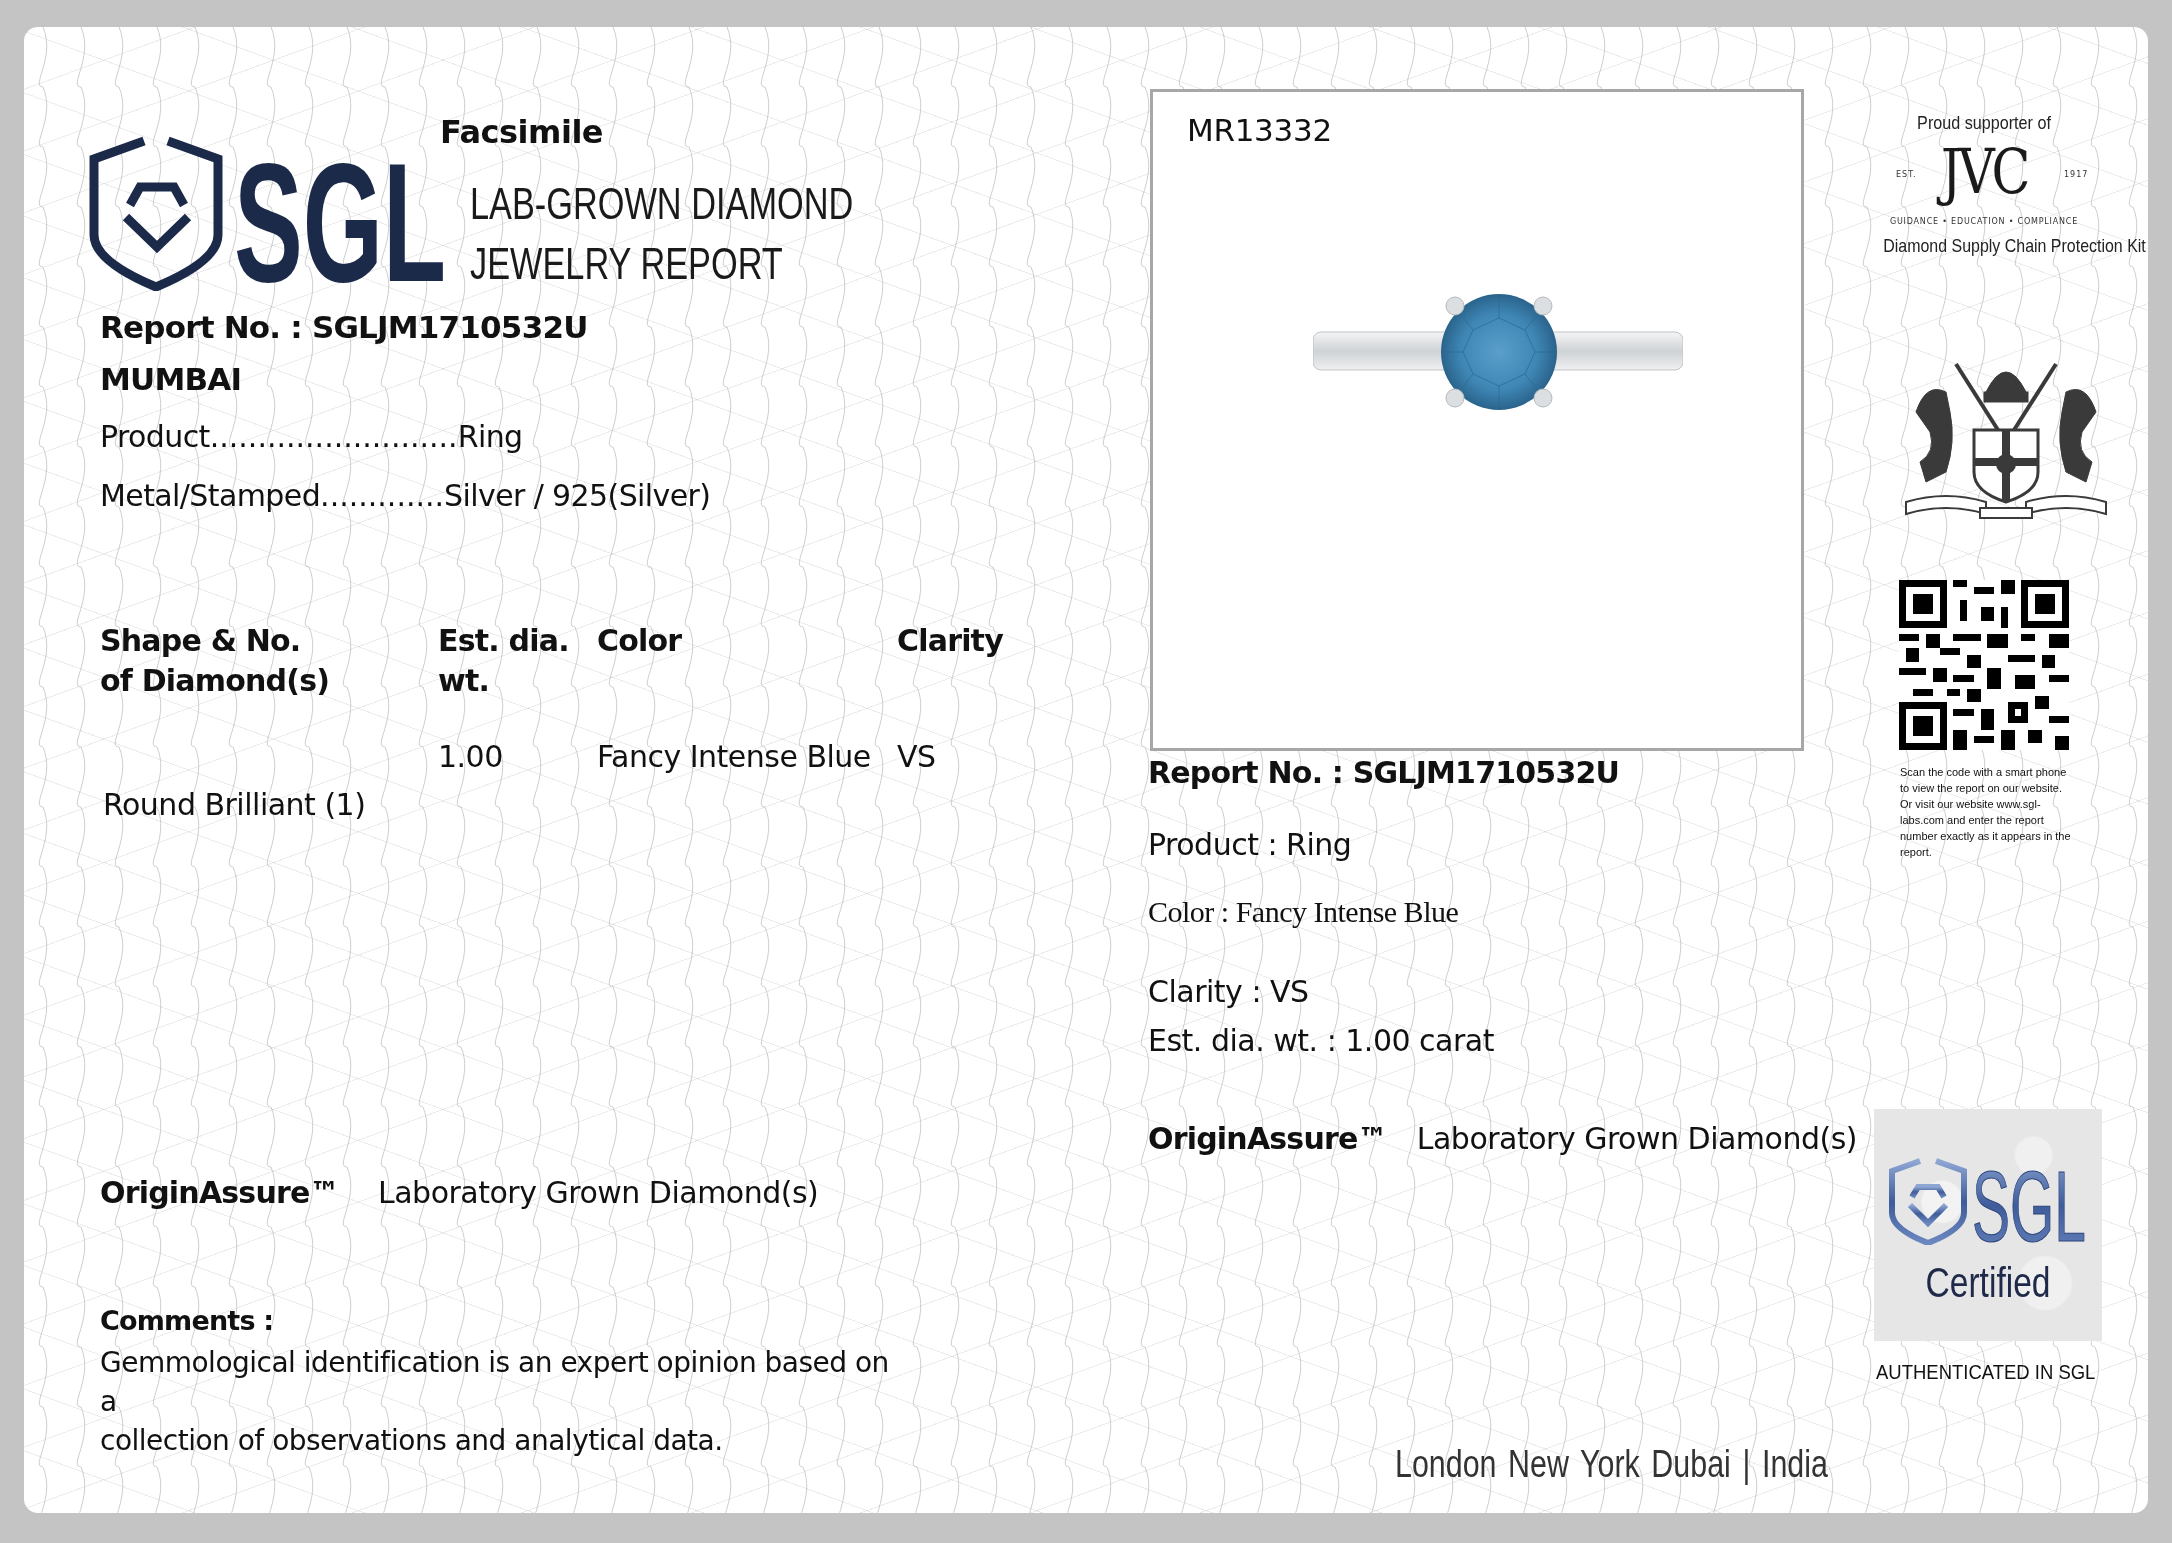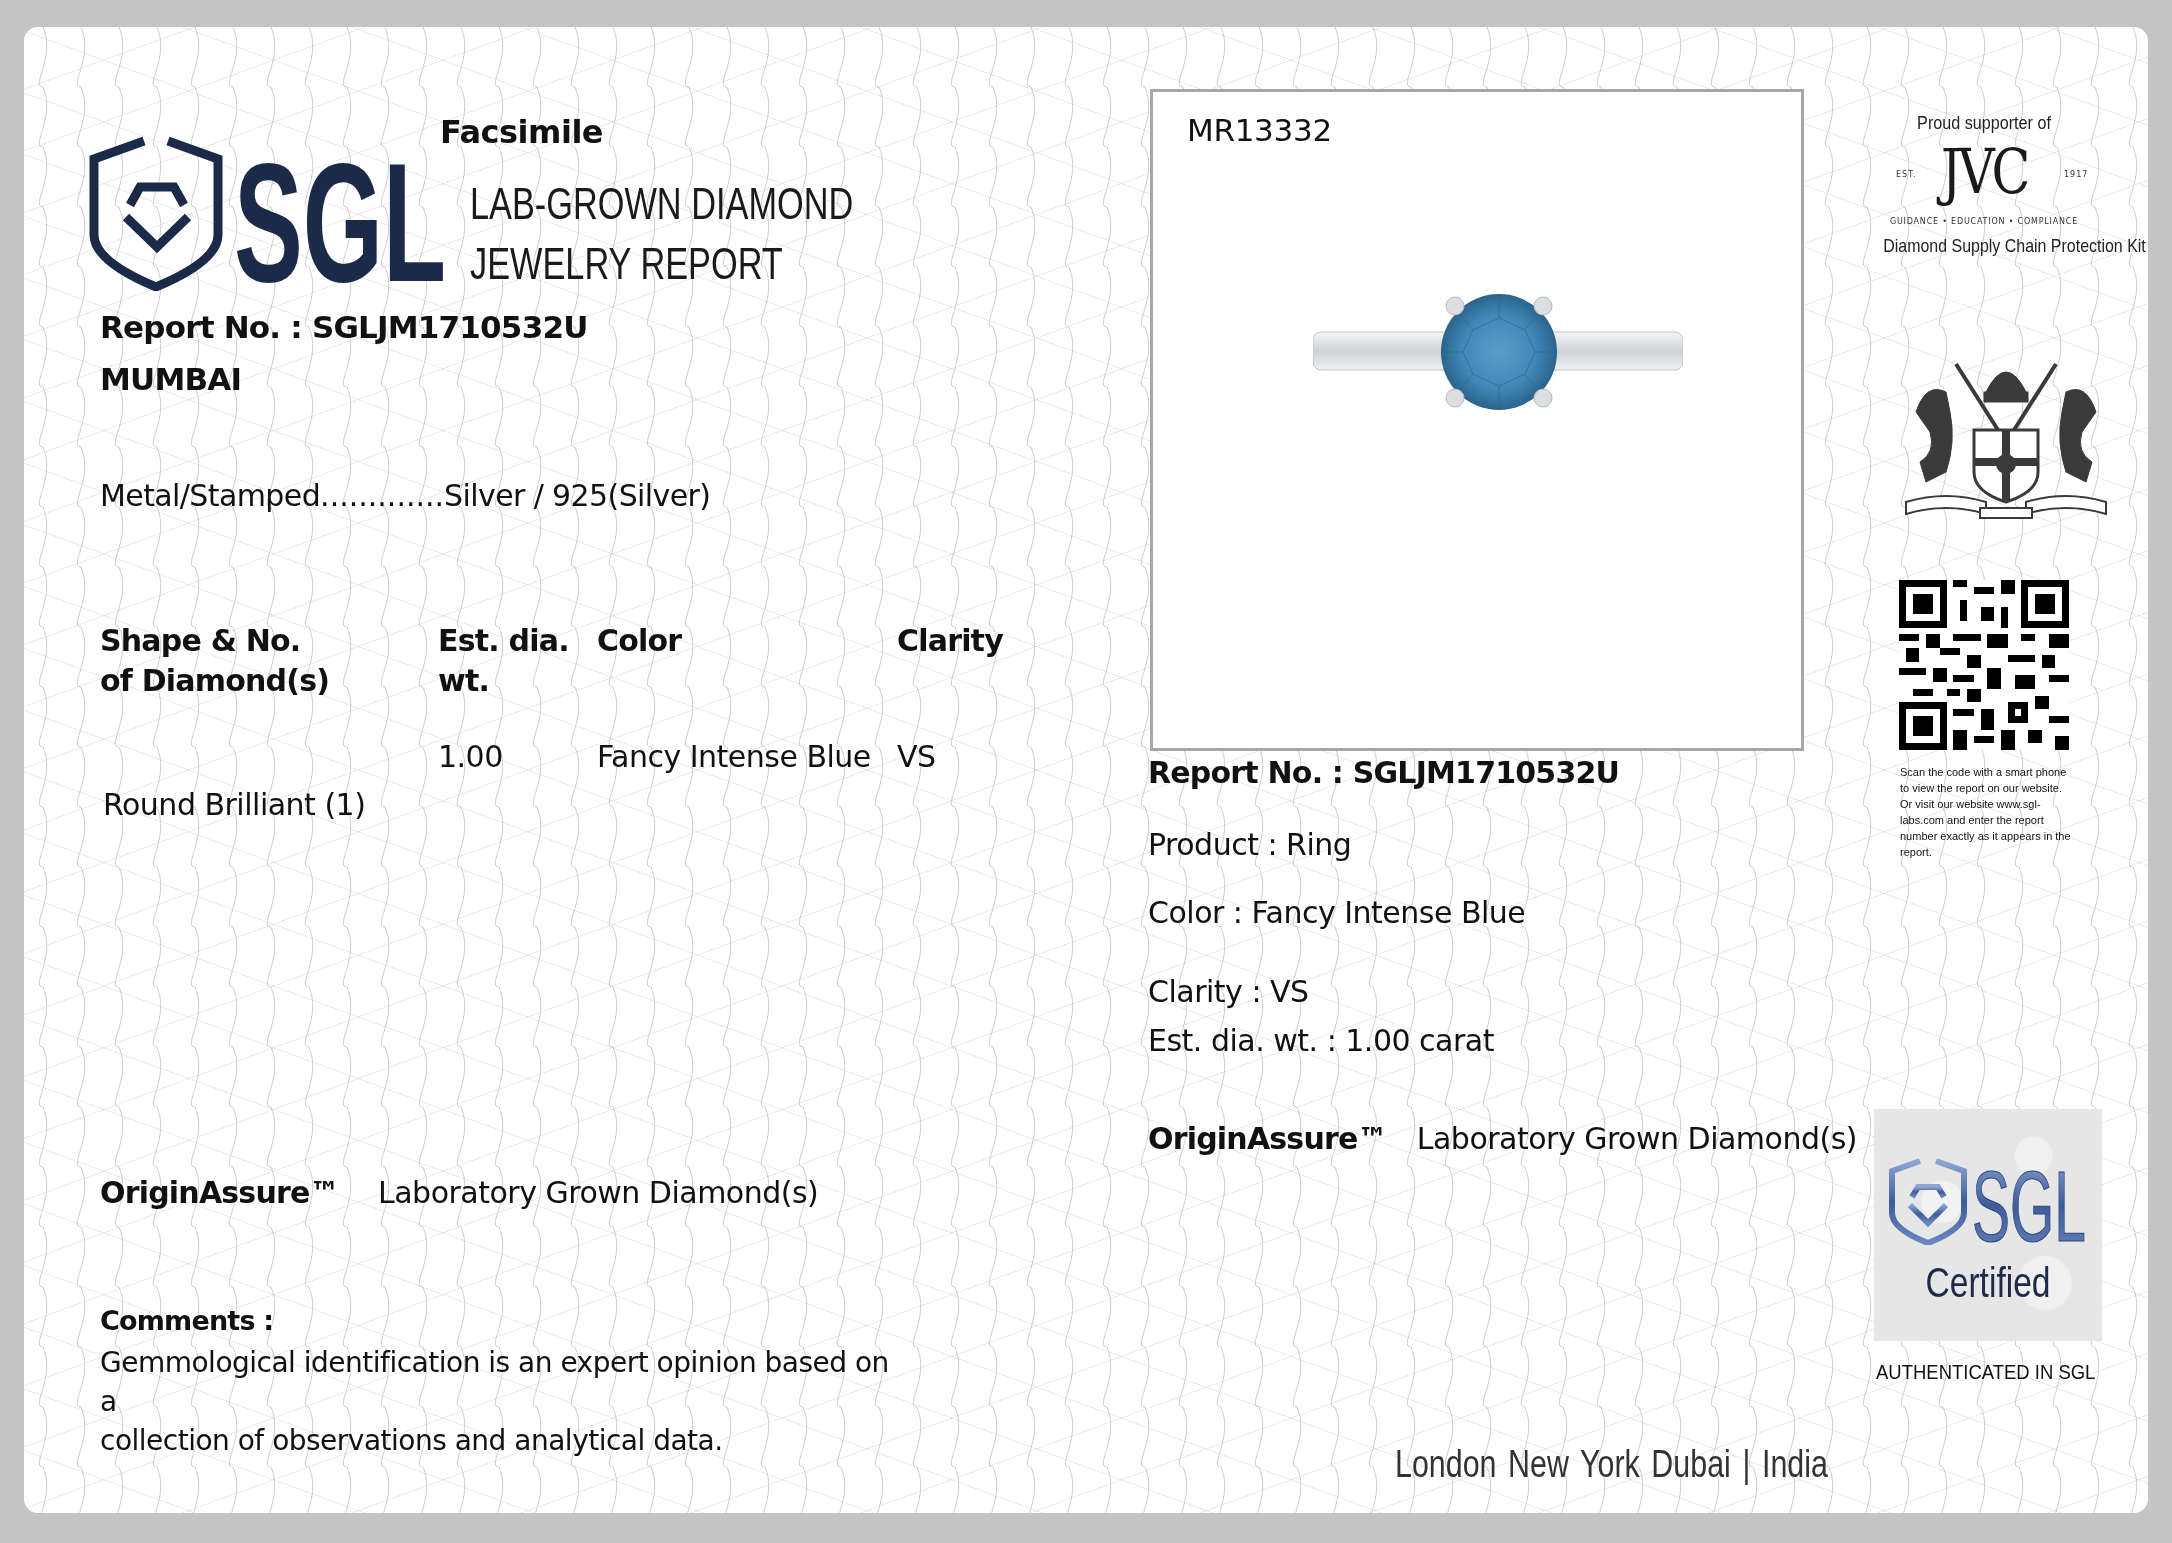--- a/index.html
+++ b/index.html
@@ -54,21 +54,21 @@
 
   
   .photo-box { position: absolute; left: 1126px; top: 53px; width: 648px; height: 656px; border: 3px solid #a7a7a7; background: #fff; margin-top: 9px; }
   .sku { left: 34px; top: 20px; font-size: 31px; font-weight: normal; letter-spacing: -0.3px; }
   .ring { position: absolute; left: 160px; top: 190px; width: 370px; height: 140px; }
 
   
   .rd { left: 1124px; font-size: 30px; letter-spacing: -0.5px; }
   .rd-rep { top: 728px; font-weight: bold; letter-spacing: -0.8px; }
   .rd-prod { top: 800px; }
-  .rd-color { top: 868px; }
+  .rd-color { top: 868px; font-family: Liberation Serif, serif; }
   .rd-clar { top: 947px; }
   .rd-wt { top: 996px; }
   .rd-oa { top: 1094px; }
   .rd-oa .lab { font-weight: bold; letter-spacing: -0.8px; margin-right: 30px; }
 
   
   .rcol-center { position: absolute; left: 1840px; width: 240px; text-align: center; }
   .supporter { top: 85px; font-family: "Liberation Sans", sans-serif; font-size: 19px; color: #222; transform: scaleX(0.85); }
   .jvc { top: 108px; font-family: "DejaVu Serif", serif; font-size: 62px; color: #1a1a1a; letter-spacing: -4px; transform: scaleX(0.82); }
   .jvc-est { position: absolute; left: 1872px; top: 143px; font-size: 8px; color: #333; letter-spacing: 1px; }
@@ -113,20 +113,23 @@
     </g>
     <text x="148" y="146" fill="#1c2a4a" font-family="Liberation Sans, sans-serif" font-size="168" font-weight="bold" textLength="212" lengthAdjust="spacingAndGlyphs">SGL</text>
   </svg>
 
   <div class="abs title-l1">LAB-GROWN DIAMOND</div>
   <div class="abs title-l2">JEWELRY REPORT</div>
 
   <div class="abs rep-left futura">Report No. : SGLJM1710532U</div>
   <div class="abs city futura">MUMBAI</div>
 
+  <div class="abs kv prod-l futura">
+    <span>Product</span><span class="dots">..........................</span><span>Ring</span>
+  </div>
   <div class="abs kv metal-l futura">
     <span>Metal/Stamped</span><span class="dots">.............</span><span>Silver / 925(Silver)</span>
   </div>
 
   <div class="abs th th-shape futura">
     <div>Shape &amp; No.</div>
     <div>of Diamond(s)</div>
   </div>
   <div class="abs th th-wt futura">
     <div>Est. dia.</div>

